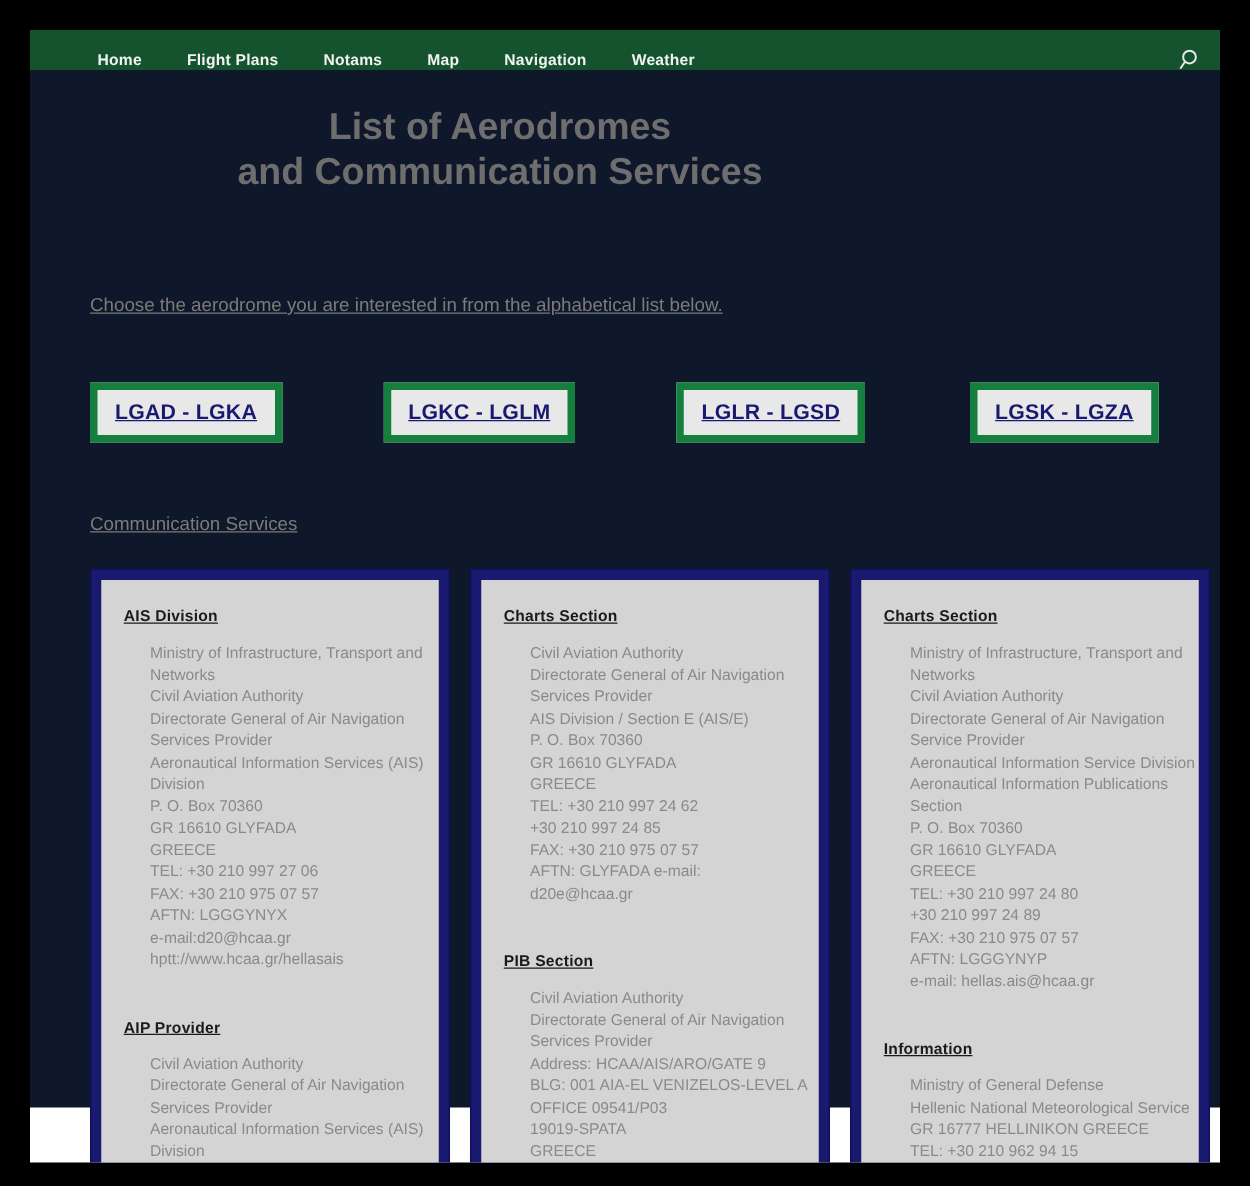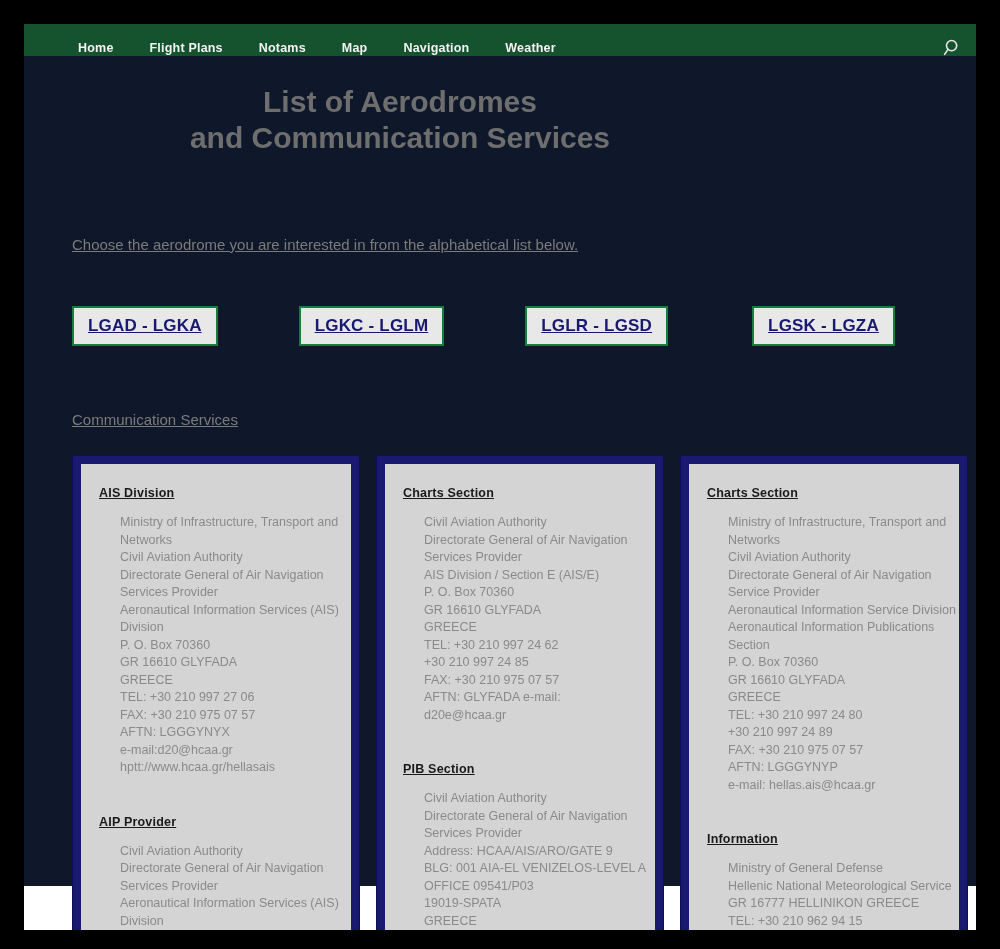--- a/index.html
+++ b/index.html
@@ -87,21 +87,21 @@
   
   .range-row {
     position: absolute;
     left: 48px;
     top: 250px;
     width: 880px;
     display: flex;
   }
   .range-btn {
     background: #e8e8e8;
-    border: 2px solid #15803d;
+    border: 6px solid #15803d;
     padding: 8px 14px;
     margin-right: 0;
     cursor: pointer;
     display: inline-block;
   }
   .range-btn-label {
     color: #191970;
     font-size: 17px;
     font-weight: bold;
     text-decoration: underline;

